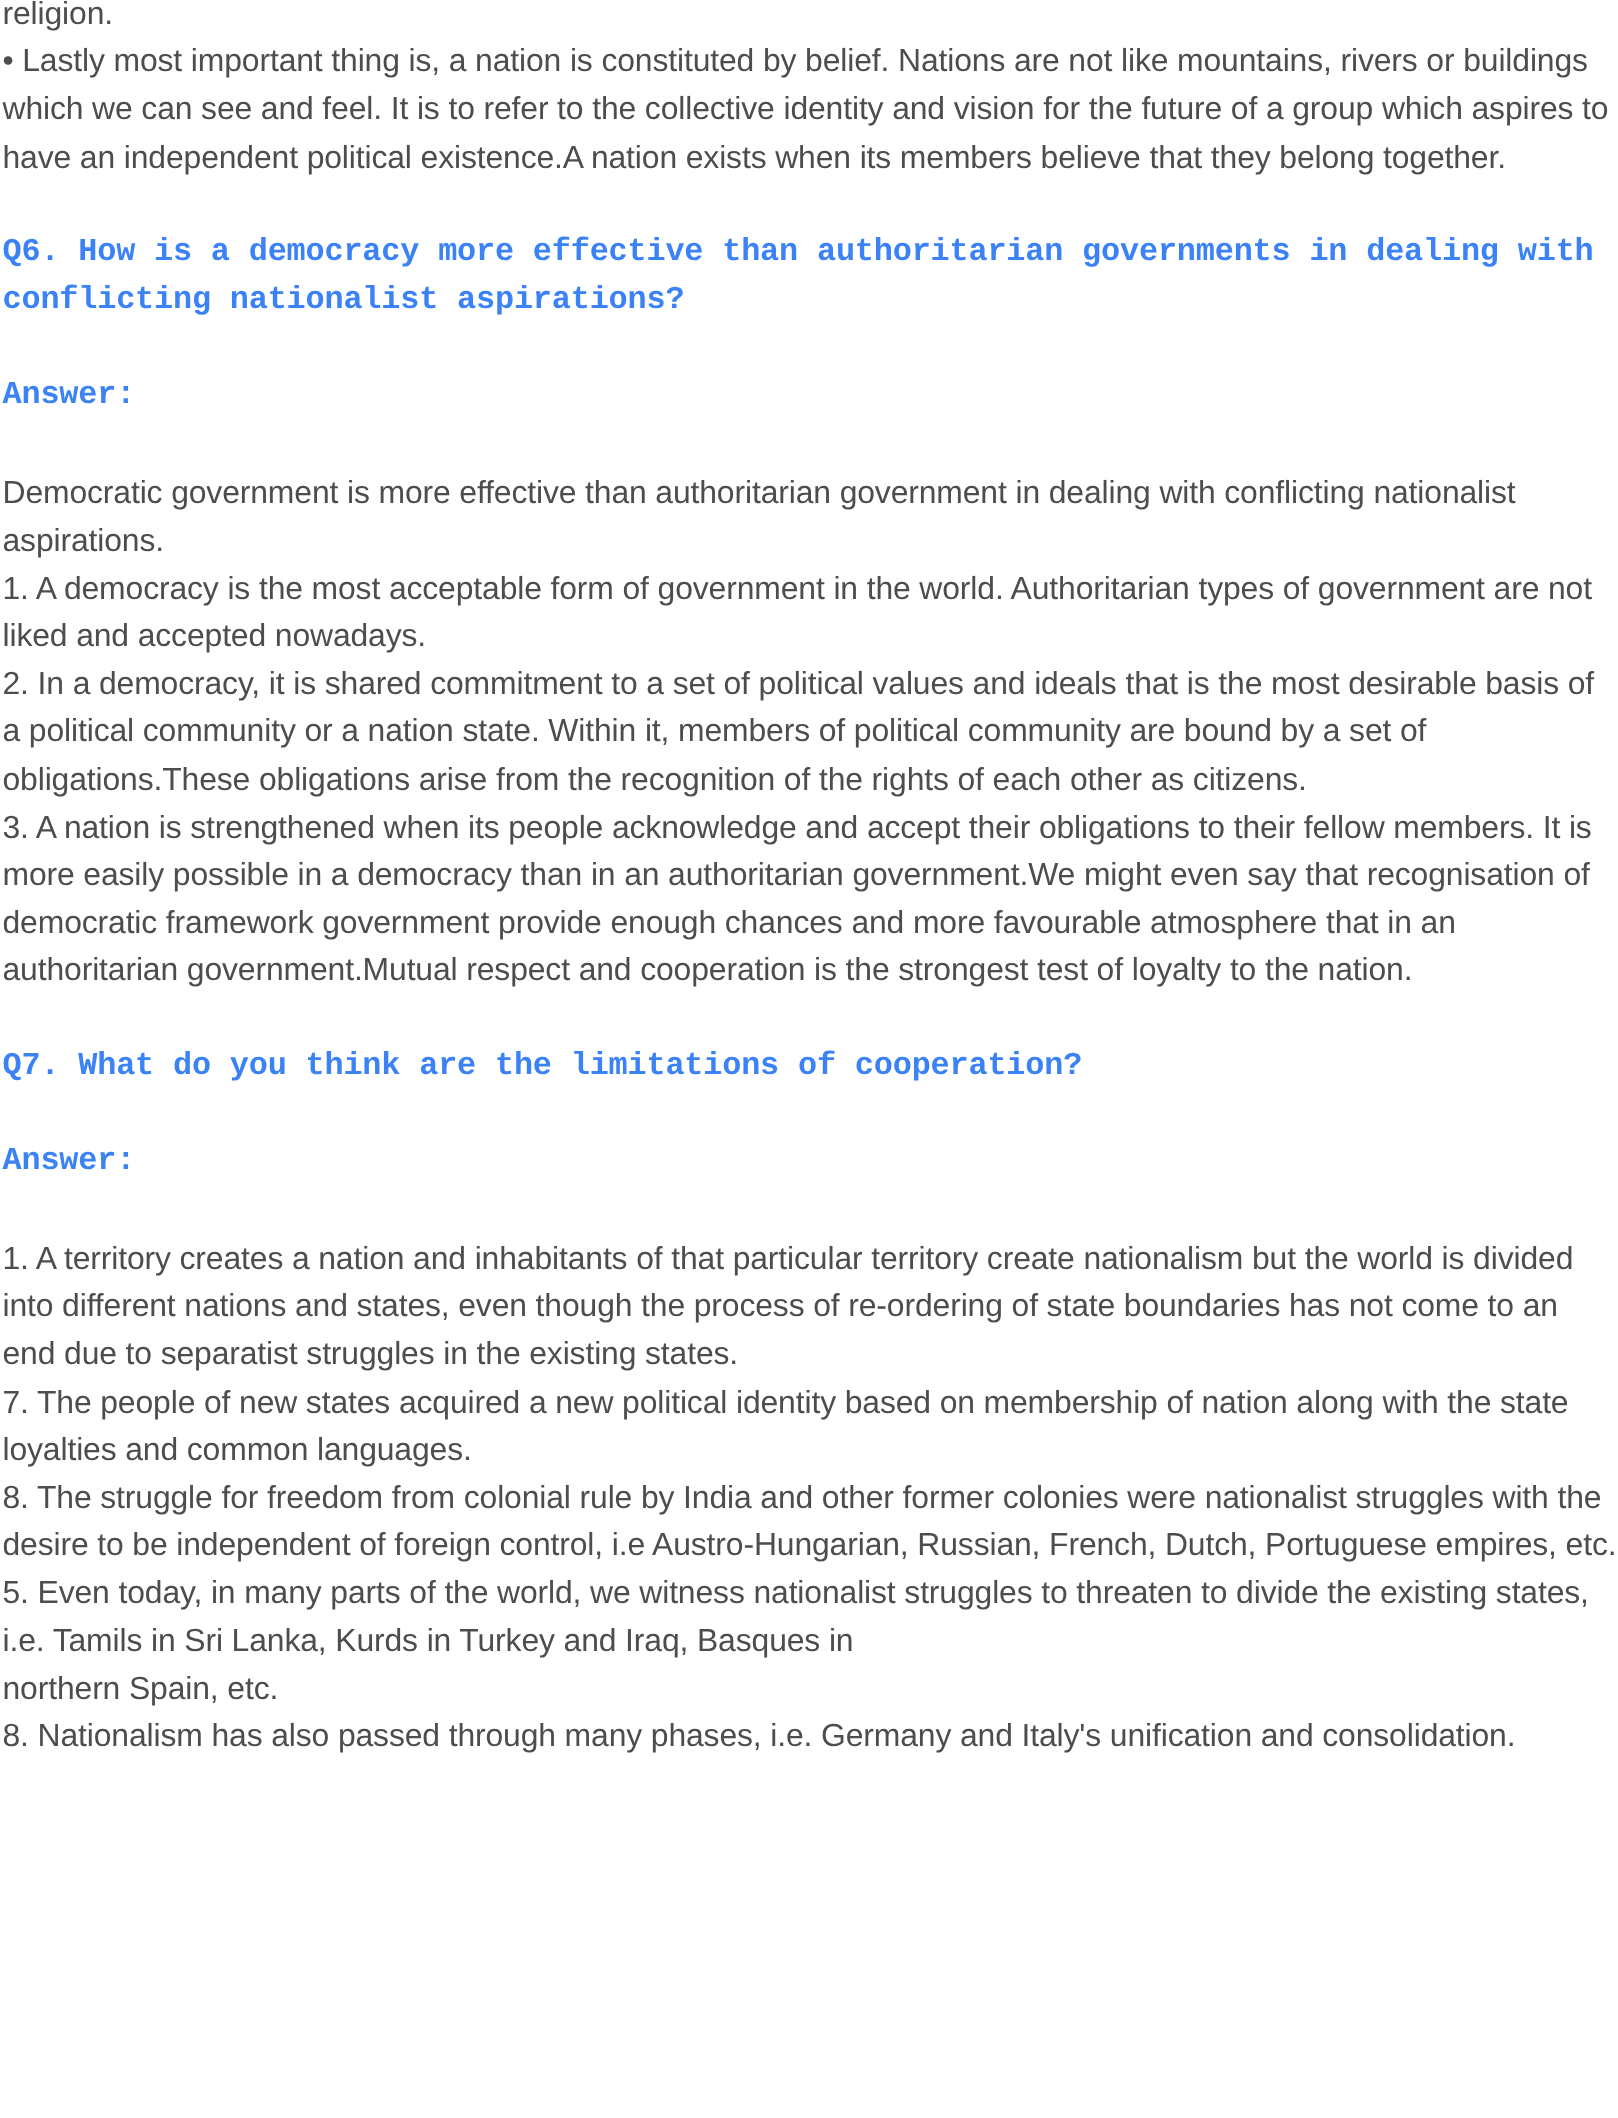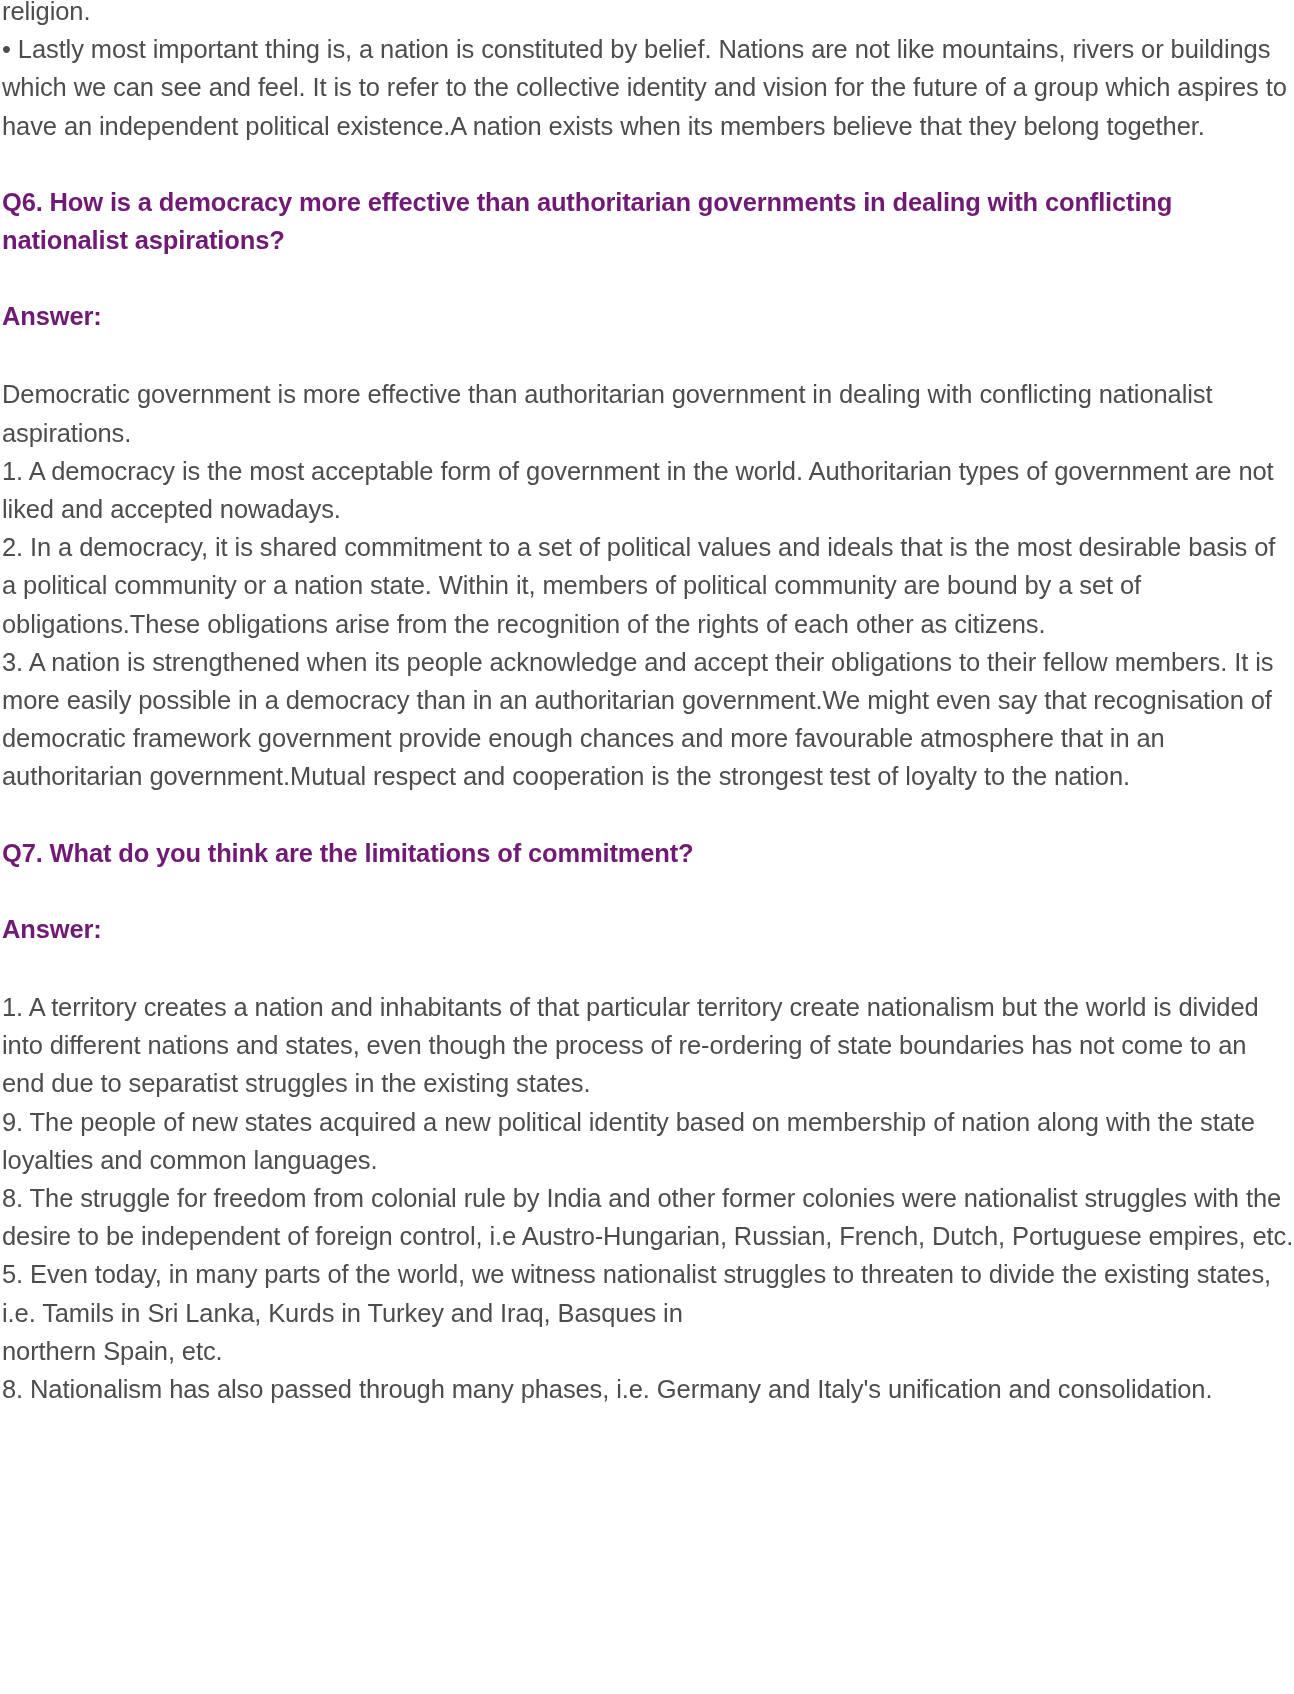--- a/index.html
+++ b/index.html
@@ -39,23 +39,24 @@
     letter-spacing: -0.1px;
     word-spacing: 0px;
     white-space: pre-wrap;
   }
   p.heading {
     margin: 0;
     padding: 0;
     font-size: 25.5px;
     line-height: 38.2px;
     font-weight: bold;
-    color: #701a75;
+    color: #3b82f6;
     letter-spacing: -0.15px;
     white-space: pre-wrap;
+    font-family: Liberation Mono, monospace;
   }
   .gap-md { height: 38px; }
   .gap-lg { height: 40px; }
 </style>
 </head>
 <body>
 
 <div class="page">
   <div class="doc-body">
 
@@ -76,31 +77,31 @@
     <p class="para">Democratic government is more effective than authoritarian government in dealing with conflicting nationalist aspirations.</p>
 
     <p class="para">1. A democracy is the most acceptable form of government in the world. Authoritarian types of government are not liked and accepted nowadays.</p>
 
     <p class="para">2. In a democracy, it is shared commitment to a set of political values and ideals that is the most desirable basis of a political community or a nation state. Within it, members of political community are bound by a set of obligations.These obligations arise from the recognition of the rights of each other as citizens.</p>
 
     <p class="para">3. A nation is strengthened when its people acknowledge and accept their obligations to their fellow members. It is more easily possible in a democracy than in an authoritarian government.We might even say that recognisation of democratic framework government provide enough chances and more favourable atmosphere that in an authoritarian government.Mutual respect and cooperation is the strongest test of loyalty to the nation.</p>
 
     <div class="gap-md"></div>
 
-    <p class="heading">Q7. What do you think are the limitations of commitment?</p>
+    <p class="heading">Q7. What do you think are the limitations of cooperation?</p>
 
     <div class="gap-md"></div>
 
     <p class="heading">Answer:</p>
 
     <div class="gap-lg"></div>
 
     <p class="para">1. A territory creates a nation and inhabitants of that particular territory create nationalism but the world is divided into different nations and states, even though the process of re-ordering of state boundaries has not come to an end due to separatist struggles in the existing states.</p>
 
-    <p class="para">9. The people of new states acquired a new political identity based on membership of nation along with the state loyalties and common languages.</p>
+    <p class="para">7. The people of new states acquired a new political identity based on membership of nation along with the state loyalties and common languages.</p>
 
 
     <p class="para">8. The struggle for freedom from colonial rule by India and other former colonies were nationalist struggles with the desire to be independent of foreign control, i.e Austro-Hungarian, Russian, French, Dutch, Portuguese empires, etc.</p>
 
 
     <p class="para">5. Even today, in many parts of the world, we witness nationalist struggles to threaten to divide the existing states, i.e. Tamils in Sri Lanka, Kurds in Turkey and Iraq, Basques in
 northern Spain, etc.</p>
 
     <p class="para">8. Nationalism has also passed through many phases, i.e. Germany and Italy's unification and consolidation.</p>
 

